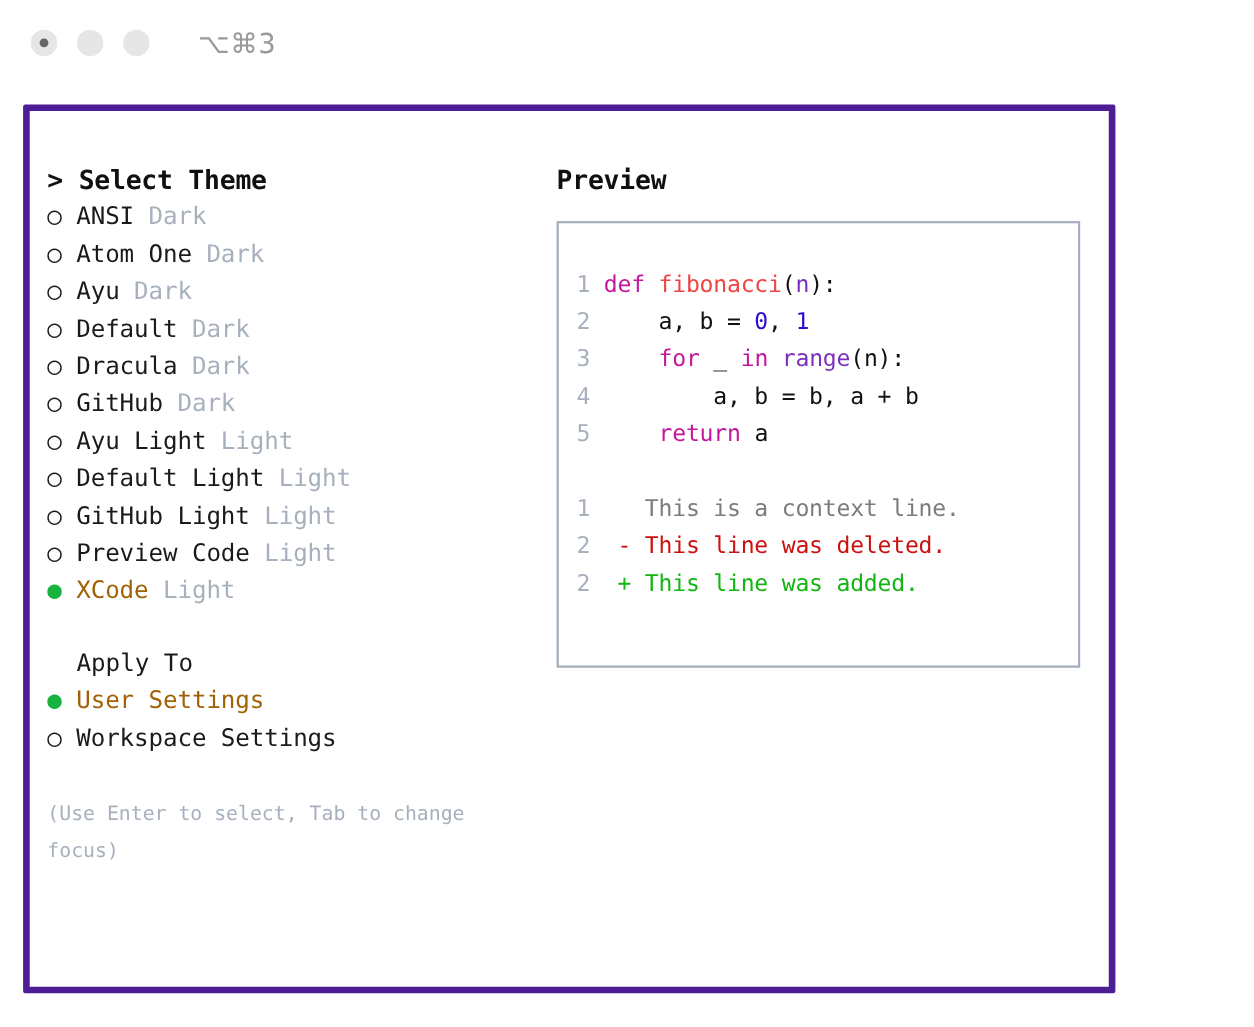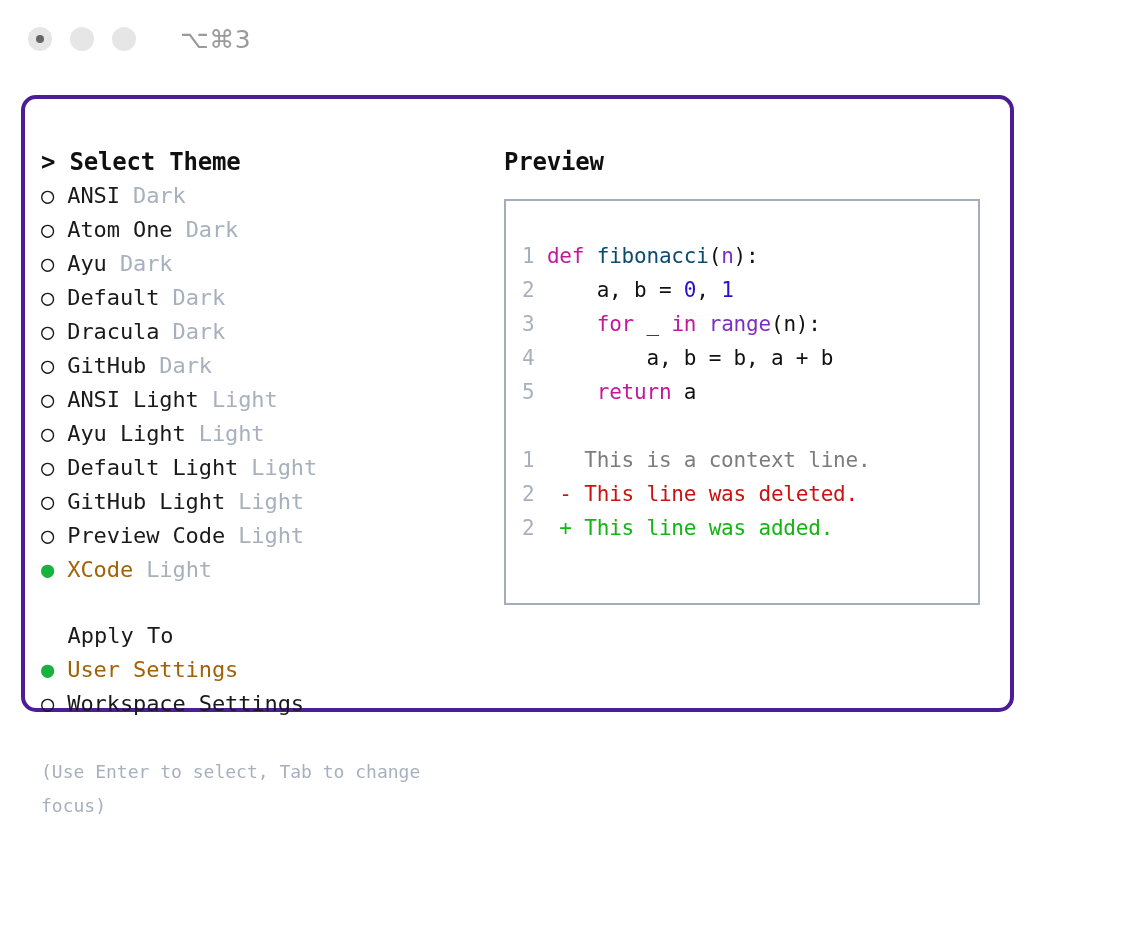--- a/index.html
+++ b/index.html
@@ -44,23 +44,23 @@
     font-size: 25px;
     color: #9a9a9a;
     font-family: "DejaVu Sans", sans-serif;
     letter-spacing: 0.5px;
   }
 
   
   .window {
     position: absolute;
     left: 21px; top: 95px;
-    width: 993px; height: 617px;
-    border: 4px solid #4c1d95;
-    border-radius: 15px;
+    width: 993px; height: 808px;
+    border: 6px solid #4c1d95;
+    border-radius: 2px;
     box-sizing: border-box;
     background: #ffffff;
   }
 
   .cols {
     position: absolute;
     left: 0; top: 0;
     width: 100%; height: 100%;
   }
 
@@ -130,21 +130,21 @@
     padding: 38px 0 0 16px;
   }
   .code-line {
     font-size: 21px;
     line-height: 34px;
     white-space: pre;
     letter-spacing: -0.2px;
   }
   .ln { color: #a7b0bd; }
   .kw   { color: #c4179b; margin-top: 20px; }
-  .fn   { color: #0c4a6e; }
+  .fn   { color: #ef4444; }
   .bfn  { color: #7b2fbf; }
   .num  { color: #2a0fd0; }
   .pl   { color: #111111; }
   .blank-line { height: 34px; }
   .ctx  { color: #7c7c7c; }
   .del  { color: #cc1111; }
   .add  { color: #13b513; }
 </style>
 </head>
 <body>
@@ -163,21 +163,20 @@
 
     <div class="left-col">
       <div class="header-line">&gt; Select Theme</div>
       <div id="theme-items">
           <div class="opt-row"><span class="marker">○</span><span> </span><span class="opt-label">ANSI</span><span> </span><span class="badge">Dark</span></div>
           <div class="opt-row"><span class="marker">○</span><span> </span><span class="opt-label">Atom One</span><span> </span><span class="badge">Dark</span></div>
           <div class="opt-row"><span class="marker">○</span><span> </span><span class="opt-label">Ayu</span><span> </span><span class="badge">Dark</span></div>
           <div class="opt-row"><span class="marker">○</span><span> </span><span class="opt-label">Default</span><span> </span><span class="badge">Dark</span></div>
           <div class="opt-row"><span class="marker">○</span><span> </span><span class="opt-label">Dracula</span><span> </span><span class="badge">Dark</span></div>
           <div class="opt-row"><span class="marker">○</span><span> </span><span class="opt-label">GitHub</span><span> </span><span class="badge">Dark</span></div>
-          <div class="opt-row"><span class="marker">○</span><span> </span><span class="opt-label">ANSI Light</span><span> </span><span class="badge">Light</span></div>
           <div class="opt-row"><span class="marker">○</span><span> </span><span class="opt-label">Ayu Light</span><span> </span><span class="badge">Light</span></div>
           <div class="opt-row"><span class="marker">○</span><span> </span><span class="opt-label">Default Light</span><span> </span><span class="badge">Light</span></div>
           <div class="opt-row"><span class="marker">○</span><span> </span><span class="opt-label">GitHub Light</span><span> </span><span class="badge">Light</span></div>
           <div class="opt-row"><span class="marker">○</span><span> </span><span class="opt-label">Preview Code</span><span> </span><span class="badge">Light</span></div>
           <div class="opt-row"><span class="marker sel">●</span><span> </span><span class="opt-label sel">XCode</span><span> </span><span class="badge">Light</span></div>
         </div>
 
       <div class="section-gap"></div>
       <div class="section-head">  Apply To</div>
       <div id="apply-items">

